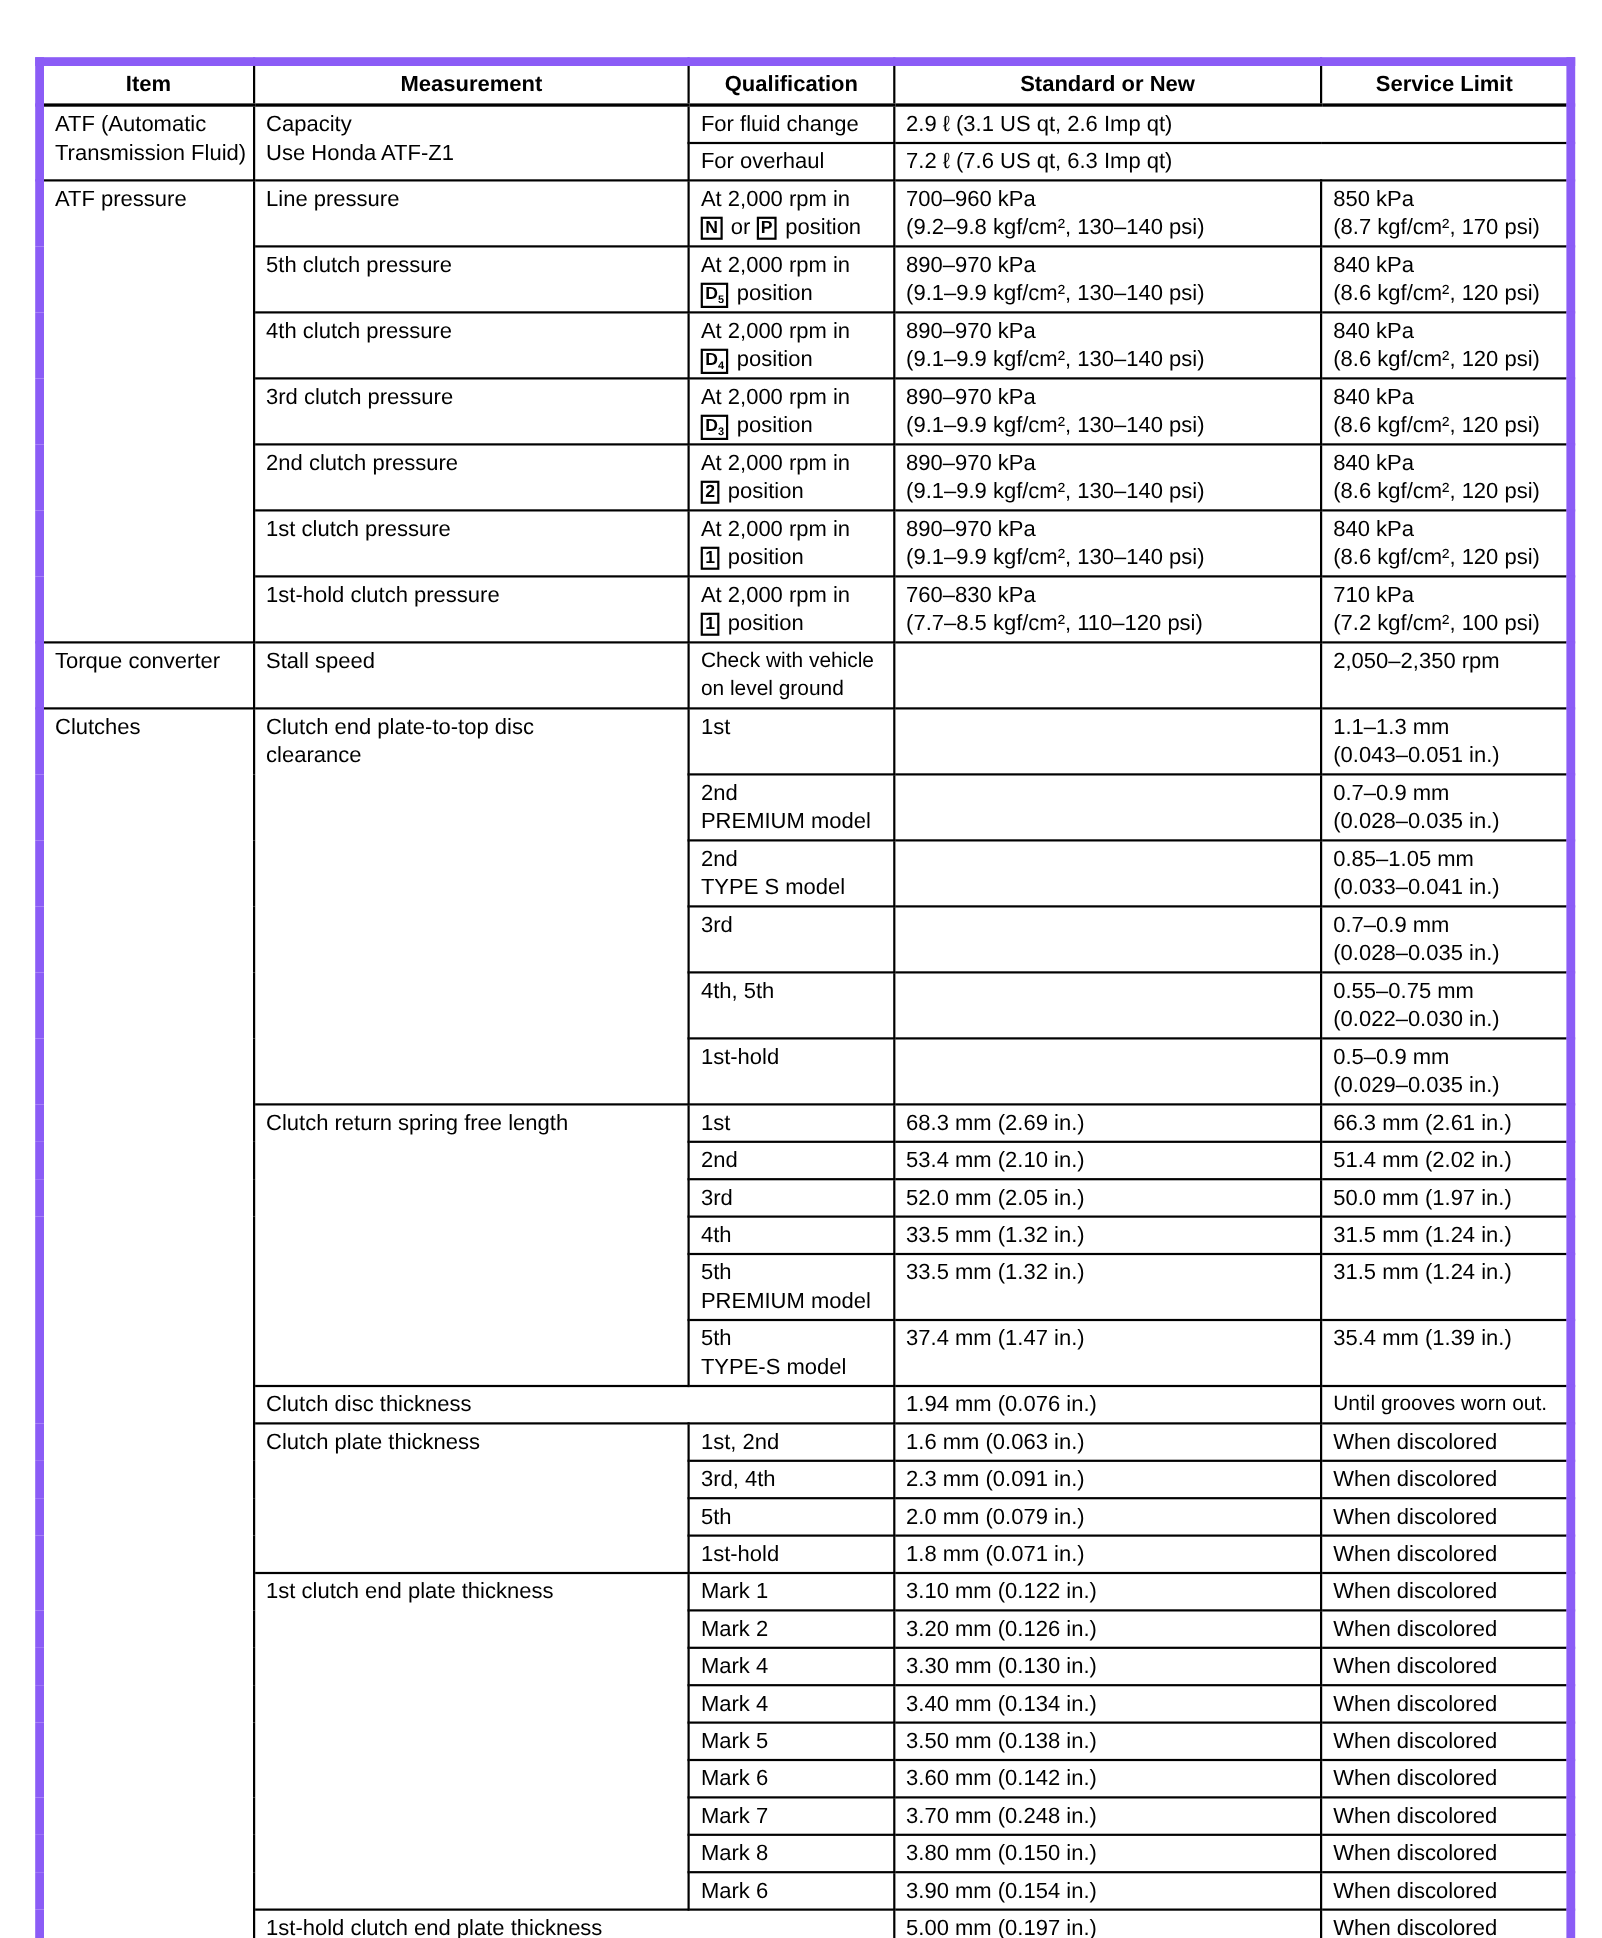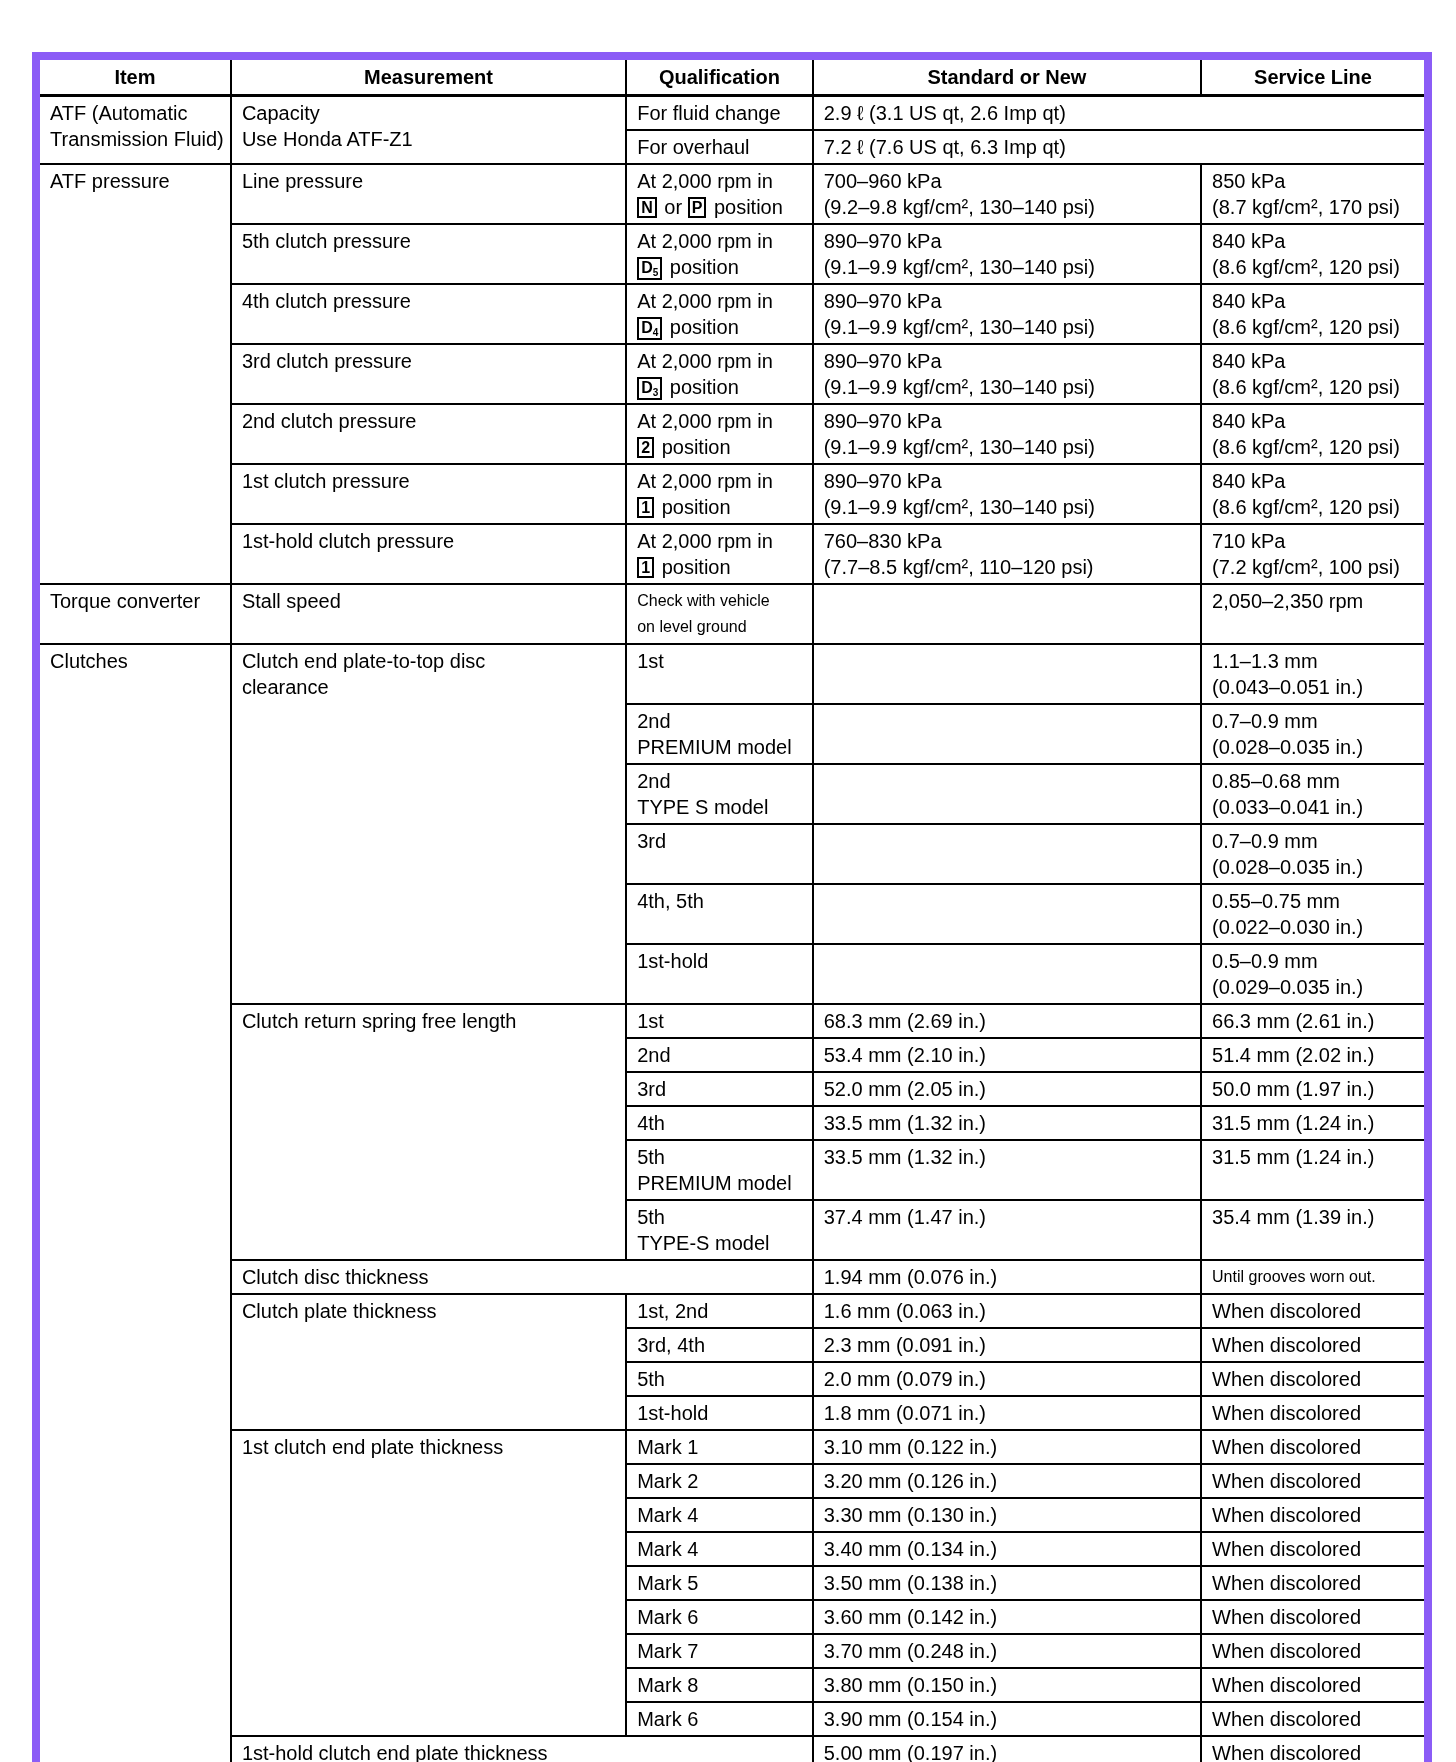--- a/index.html
+++ b/index.html
@@ -37,21 +37,21 @@
     overflow: hidden;
   }
   table.spec { border: 8px solid #8b5cf6; margin-top: 36px; }
   table.spec th {
     text-align: center;
     font-weight: bold;
     padding: 4px 4px;
     border-bottom: 3px solid #000000;
   }
   td .line { white-space: nowrap; }
-  td.small .line { font-size: 16px; }
+  td.small .line { font-size: 19px; }
 
   .pos-box {
     display: inline-block;
     border: 2px solid #000000;
     font-weight: bold;
     font-size: 16px;
     line-height: 17px;
     padding: 0 2px;
     margin-right: 2px;
     vertical-align: 1px;
@@ -73,21 +73,21 @@
       <col class="c-qual">
       <col class="c-standard">
       <col class="c-service">
     </colgroup>
     <thead>
       <tr>
         <th>Item</th>
         <th>Measurement</th>
         <th>Qualification</th>
         <th>Standard or New</th>
-        <th>Service Line</th>
+        <th>Service Limit</th>
       </tr>
     </thead>
     <tbody>
         <tr>
           <td rowspan="2">
             <div class="line">ATF (Automatic</div>
             <div class="line">Transmission Fluid)</div>
           </td>
           <td rowspan="2">
             <div class="line">Capacity</div>
@@ -274,21 +274,21 @@
             <div class="line">(0.028–0.035 in.)</div>
           </td>
         </tr>
         <tr>
           <td>
             <div class="line">2nd</div>
             <div class="line">TYPE S model</div>
           </td>
           <td></td>
           <td>
-            <div class="line">0.85–0.68 mm</div>
+            <div class="line">0.85–1.05 mm</div>
             <div class="line">(0.033–0.041 in.)</div>
           </td>
         </tr>
         <tr>
           <td>
             <div class="line">3rd</div>
           </td>
           <td></td>
           <td>
             <div class="line">0.7–0.9 mm</div>

